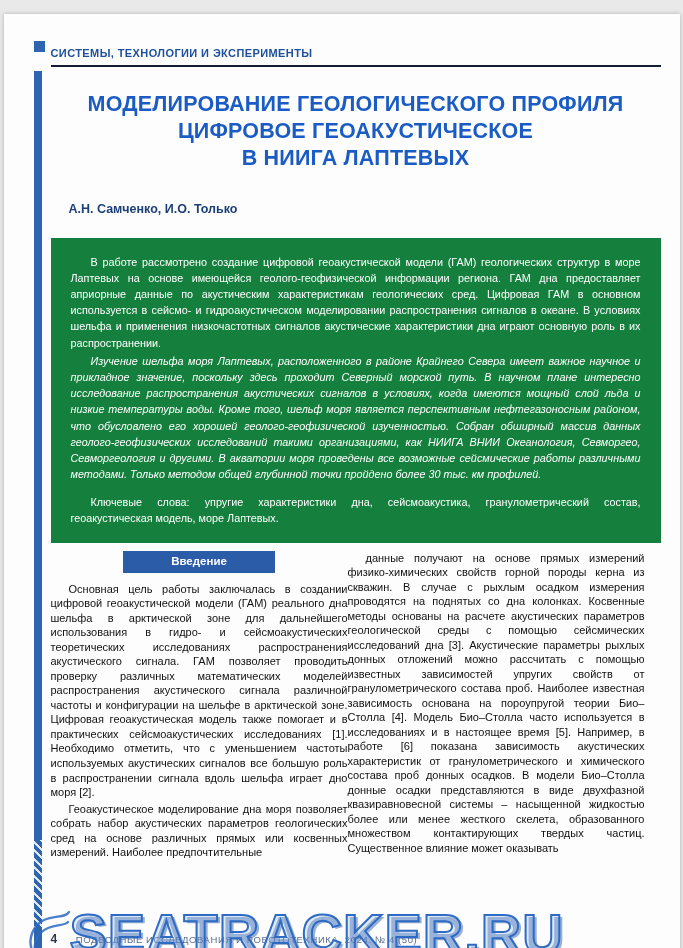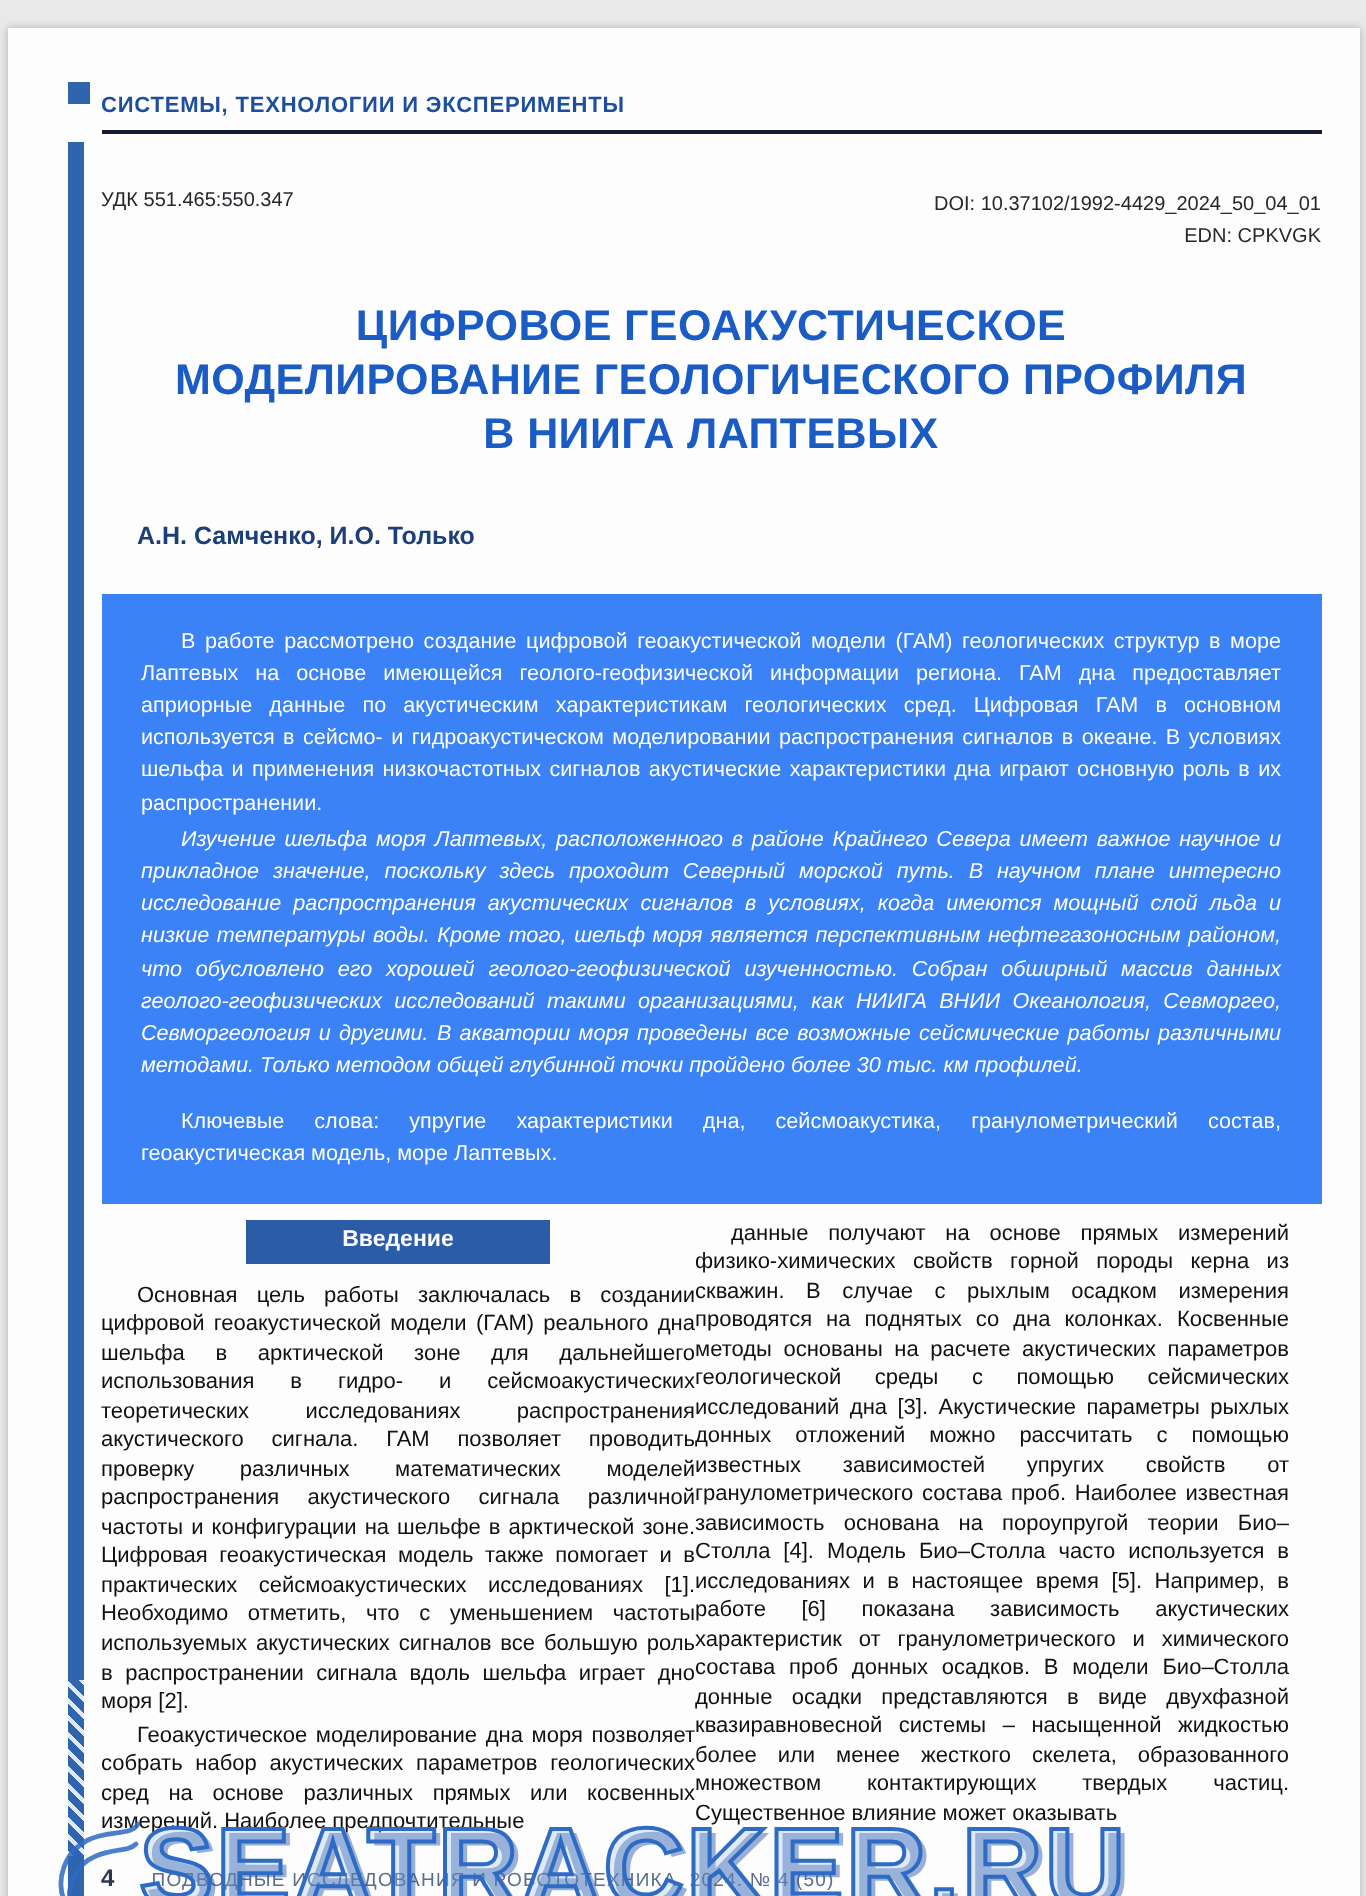--- a/index.html
+++ b/index.html
@@ -16,21 +16,21 @@
     background:repeating-linear-gradient(45deg, rgba(255,255,255,.85) 0 2px, transparent 2px 6px);
   }
   .content { position:absolute; left:47px; top:0; width:610px; }
   .running-head { margin-top:33px; color:#1d4f9e; font-size:11px; font-weight:bold; letter-spacing:.4px; }
   .rule { border-top:2.5px solid #161b34; margin-top:6px; }
   .meta-row { display:flex; justify-content:space-between; margin-top:28px; font-size:10px; color:#26262c; }
   .meta-right { text-align:right; line-height:1.55; }
   h1.title { margin:24px 10px 0; text-align:center; color:#1a5bc4; font-size:21.5px; line-height:1.25; font-weight:bold; letter-spacing:.2px; }
   .authors { margin-top:30px; font-weight:bold; font-size:12.5px; color:#1c3f77; padding-left:18px; }
   .abstract-box {
-    margin-top:22px; background:#3b82f6; color:#fff;
+    margin-top:22px; background:#15803d; color:#fff;
     padding:16px 20px 16px; font-size:10.8px; line-height:1.5; text-align:justify;
   }
   .abstract-box p { margin:0; text-indent:20px; }
   .abstract-box p + p { margin-top:2px;font-style:italic; }
   .keywords { margin-top:12px; text-indent:20px; }
   .kw-label { font-weight:normal; }
   .columns { display:flex; margin-top:8px; }
   .col { width:297px; font-size:11px; line-height:1.32; text-align:justify; color:#111; hyphens:auto; }
   .intro-chip {
     width:152px; margin:0 auto 9px; background:#2a5ca8; color:#fff;
@@ -61,31 +61,24 @@
 
   <div class="corner-square"></div>
   <div class="stripe"></div>
   <div class="stripe-pattern"></div>
 
   <div class="content">
 
     <div class="running-head">СИСТЕМЫ, ТЕХНОЛОГИИ И ЭКСПЕРИМЕНТЫ</div>
     <div class="rule"></div>
 
-    <div class="meta-row">
-      <div>УДК 551.465:550.347</div>
-      <div class="meta-right">
-        <div>DOI: 10.37102/1992-4429_2024_50_04_01</div>
-        <div>EDN: CPKVGK</div>
-      </div>
-    </div>
 
     <h1 class="title">
+      <div>МОДЕЛИРОВАНИЕ ГЕОЛОГИЧЕСКОГО ПРОФИЛЯ</div>
       <div>ЦИФРОВОЕ ГЕОАКУСТИЧЕСКОЕ</div>
-      <div>МОДЕЛИРОВАНИЕ ГЕОЛОГИЧЕСКОГО ПРОФИЛЯ</div>
       <div>В НИИГА ЛАПТЕВЫХ</div>
     </h1>
 
     <div class="authors">А.Н. Самченко, И.О. Только</div>
 
     <div class="abstract-box">
       <p>В работе рассмотрено создание цифровой геоакустической модели (ГАМ) геологических структур в море Лаптевых на основе имеющейся геолого-геофизической информации региона. ГАМ дна предоставляет априорные данные по акустическим характеристикам геологических сред. Цифровая ГАМ в основном используется в сейсмо- и гидроакустическом моделировании распространения сигналов в океане. В условиях шельфа и применения низкочастотных сигналов акустические характеристики дна играют основную роль в их распространении.</p>
       <p>Изучение шельфа моря Лаптевых, расположенного в районе Крайнего Севера имеет важное научное и прикладное значение, поскольку здесь проходит Северный морской путь. В научном плане интересно исследование распространения акустических сигналов в условиях, когда имеются мощный слой льда и низкие температуры воды. Кроме того, шельф моря является перспективным нефтегазоносным районом, что обусловлено его хорошей геолого-геофизической изученностью. Собран обширный массив данных геолого-геофизических исследований такими организациями, как НИИГА ВНИИ Океанология, Севморгео, Севморгеология и другими. В акватории моря проведены все возможные сейсмические работы различными методами. Только методом общей глубинной точки пройдено более 30 тыс. км профилей.</p>
       <div class="keywords"><span class="kw-label">Ключевые слова:</span><span> упругие характеристики дна, сейсмоакустика, гранулометрический состав, геоакустическая модель, море Лаптевых.</span></div>
     </div>

